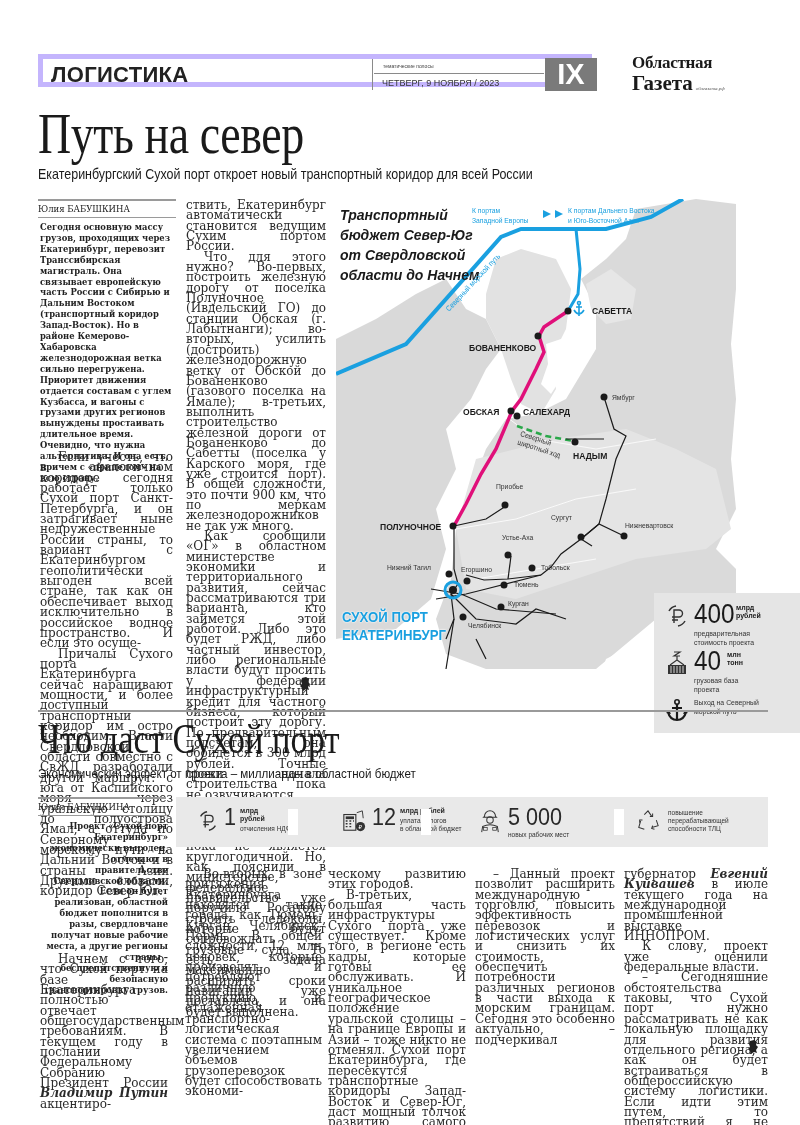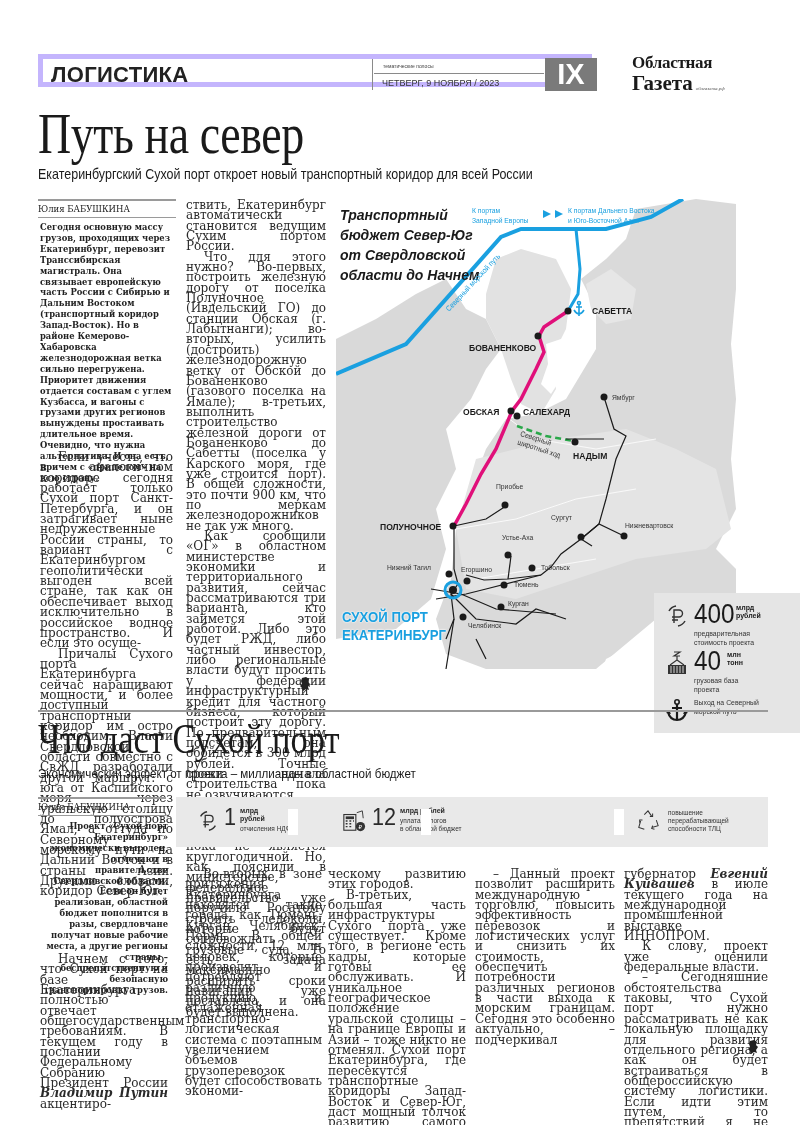--- a/index.html
+++ b/index.html
@@ -294,20 +294,31 @@
     </svg>
     <div class="num" style="left:30px;">12</div>
     <div class="unit" style="left:58px; top:10px;">млрд рублей</div>
     <div class="desc" style="left:58px; top:20px;">
       <div>уплата налогов</div>
       <div>в областной бюджет</div>
     </div>
   </div>
   <div class="stat-sep" style="left:245px;"></div>
 
+  <div class="stat" style="left:302px; width:120px;">
+    <svg class="ico" viewBox="0 0 26 26">
+      <path d="M7 8 A6 6 0 0 1 19 8 L20 9 L6 9 Z" stroke="#333" stroke-width="1.1" fill="none"></path>
+      <circle cx="13" cy="12" r="3.5" stroke="#333" stroke-width="1.1" fill="none"></circle>
+      <path d="M4 25 L5 19 Q13 15 21 19 L22 25" stroke="#333" stroke-width="1.1" fill="none"></path>
+      <rect x="6" y="20" width="4" height="3" stroke="#333" stroke-width="0.8" fill="none"></rect>
+      <rect x="16" y="20" width="4" height="3" stroke="#333" stroke-width="0.8" fill="none"></rect>
+    </svg>
+    <div class="num" style="left:30px;">5 000</div>
+    <div class="desc" style="left:30px; top:34px;">новых рабочих мест</div>
+  </div>
   <div class="stat-sep" style="left:438px;"></div>
 
   <div class="stat" style="left:460px; width:130px;">
     <svg class="ico" viewBox="0 0 26 26">
       <path d="M9 6 L13 2 L17 8 M15 8 L18 8 L18 5" stroke="#333" stroke-width="1.1" fill="none"></path>
       <path d="M22 12 L24 18 L17 20 M18 18 L17 21 L20 22" stroke="#333" stroke-width="1.1" fill="none"></path>
       <path d="M9 22 L3 20 L5 13 M4 15 L4 12 L7 12" stroke="#333" stroke-width="1.1" fill="none"></path>
     </svg>
     <div class="desc" style="left:32px; top:12px;">
       <div>повышение</div>

